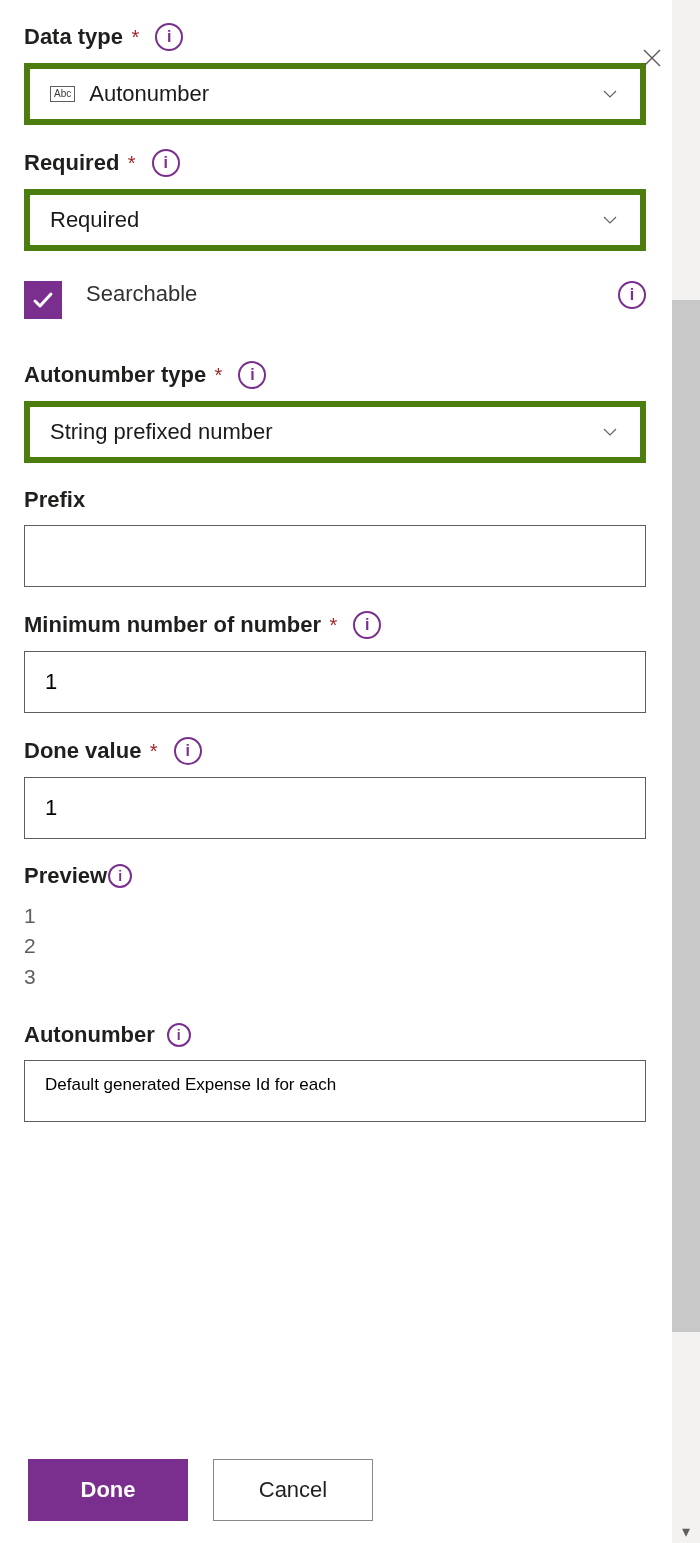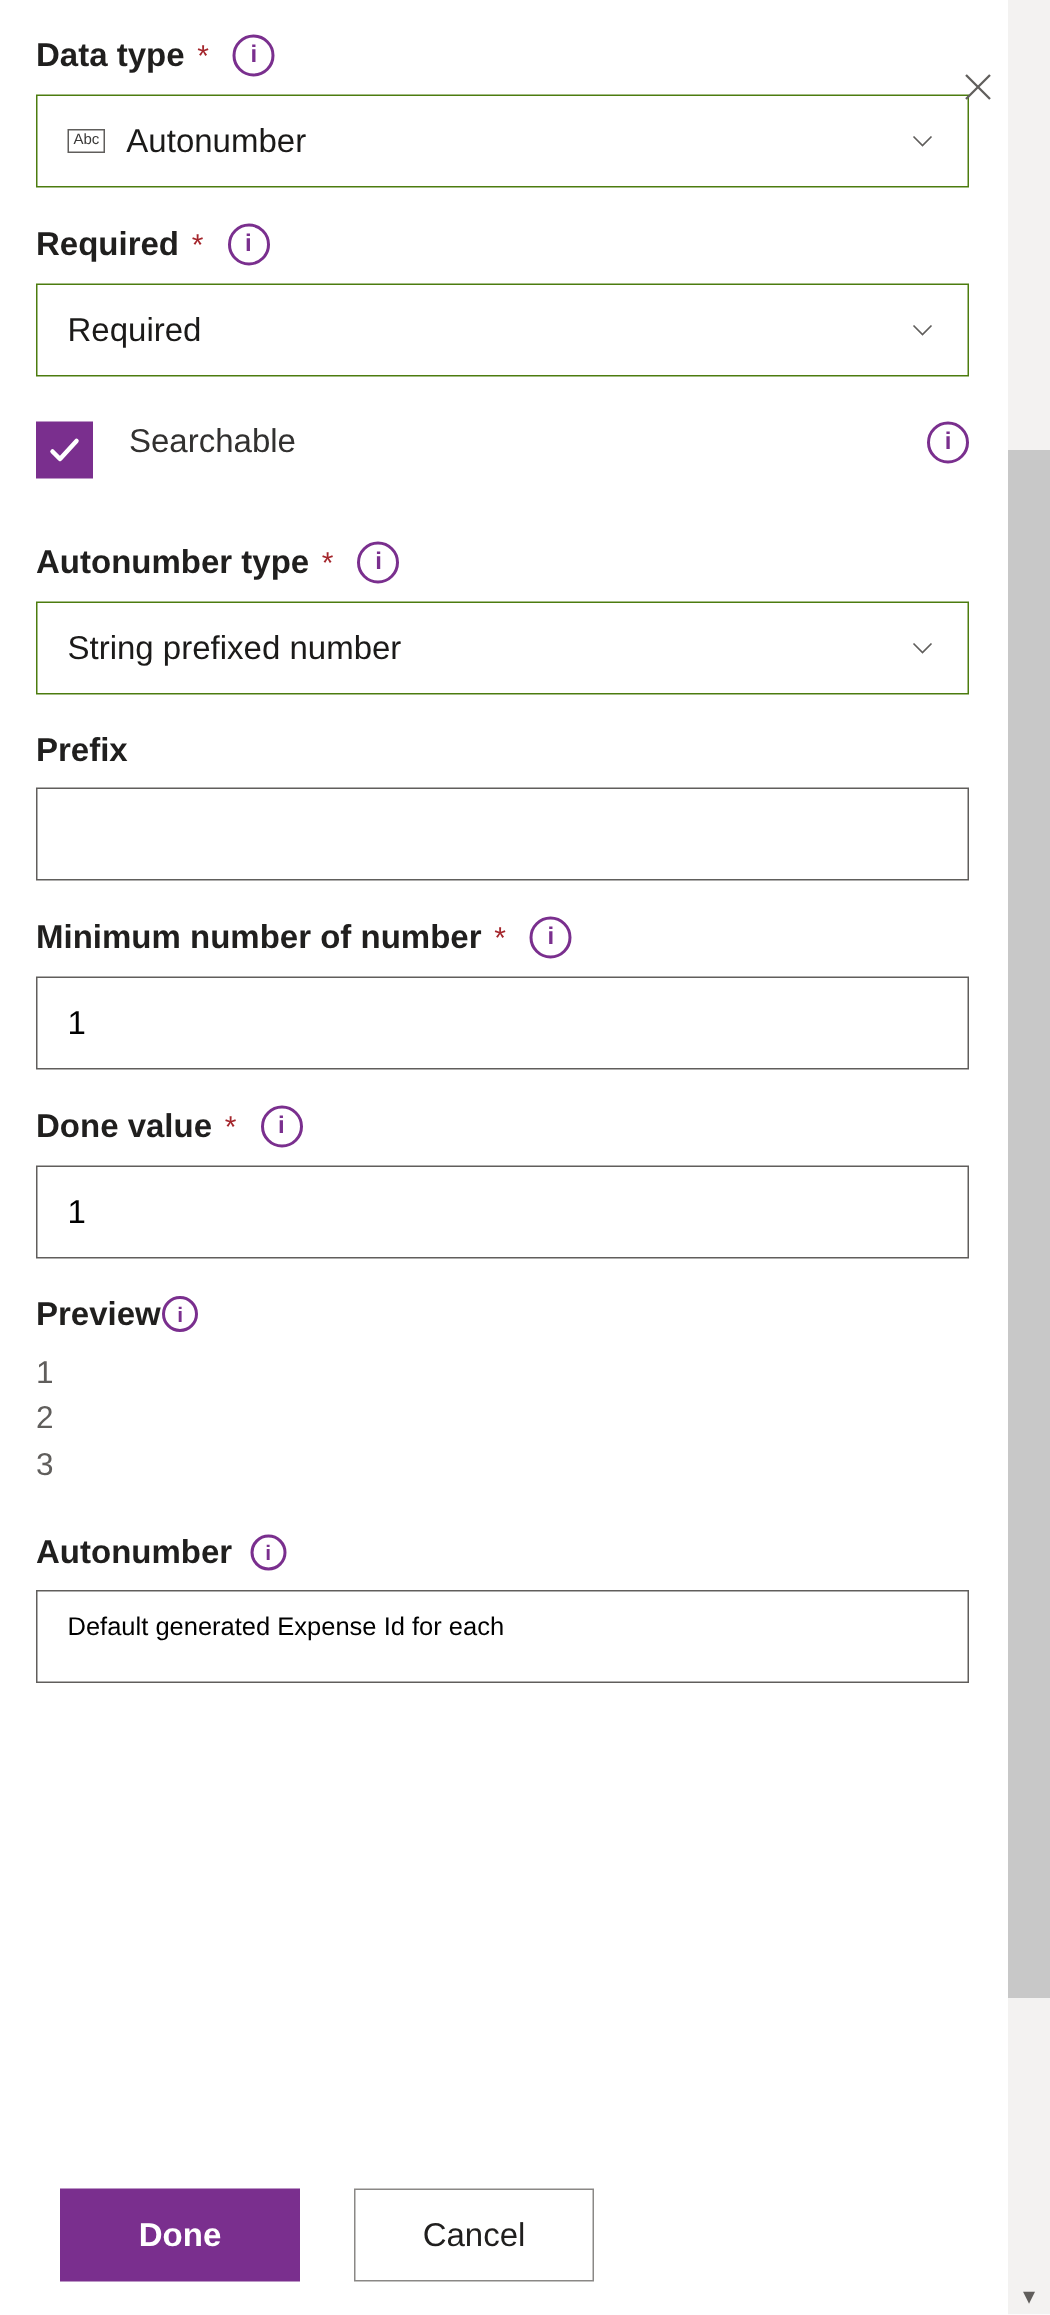--- a/index.html
+++ b/index.html
@@ -53,21 +53,21 @@
     font-weight: 600;
     line-height: 1;
   }
   .info-icon-sm {
     width: 24px; height: 24px; font-size: 14px;
   }
   .select-ctl {
     position: relative;
     width: 100%;
     height: 62px;
-    border: 1px solid #4d7c0f;
+    border: 6px solid #4d7c0f;
     display: flex;
     align-items: center;
     padding: 0 20px;
     font-size: 22px;
     cursor: pointer;
     background: #ffffff;
   }
   .select-ctl .sval { flex: 1; }
   .chevron {
     width: 20px; height: 20px;
@@ -121,26 +121,26 @@
   .checkbox-box svg { width: 24px; height: 24px; }
   .checkbox-label { font-size: 22px; flex: 1; color: #323130; }
   .preview-list {
     font-size: 21px;
     color: #605e5c;
     line-height: 1.45;
     margin: 4px 0 30px 0;
   }
   .footer {
     position: absolute;
-    left: 16px;
+    left: 4px;
     bottom: 0;
     width: 670px;
     padding: 18px 24px 22px 24px;
     display: flex;
-    gap: 36px;
+    gap: 25px;
     background: #ffffff;
   }
   .btn {
     min-width: 160px;
     height: 62px;
     font-size: 22px;
     border: none;
     cursor: pointer;
     font-family: inherit;
   }

